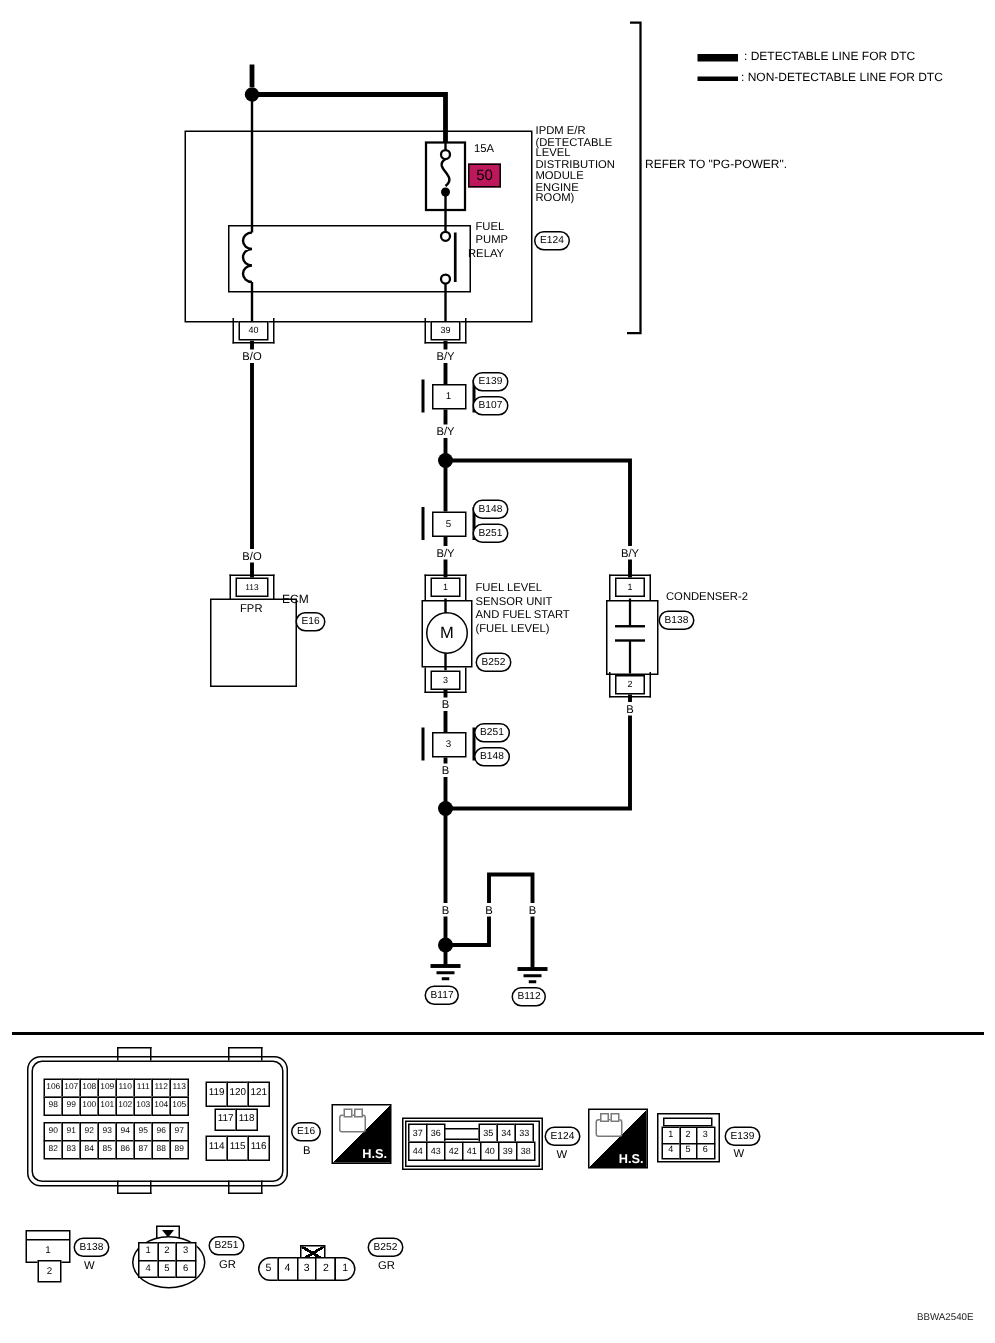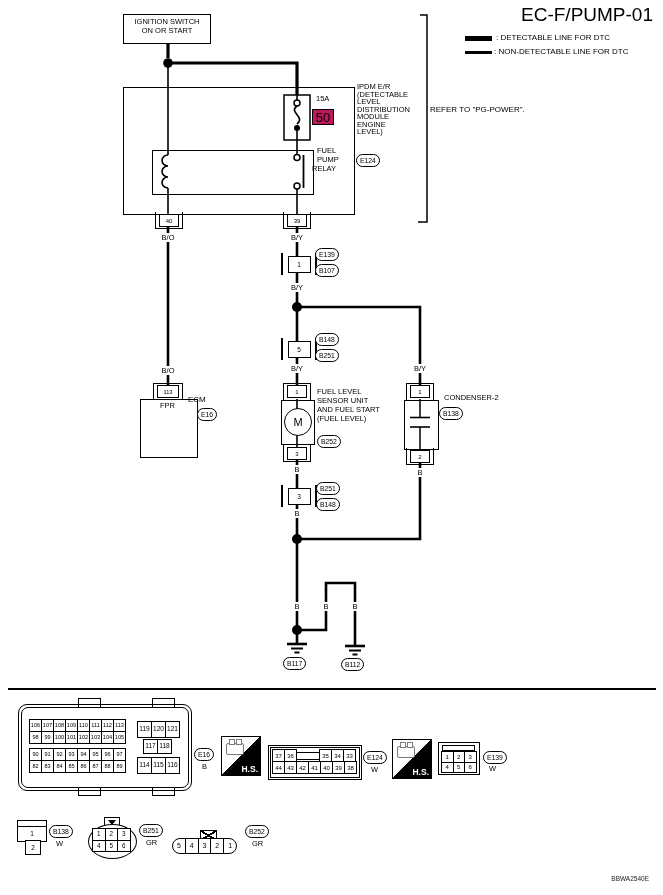--- a/index.html
+++ b/index.html
@@ -115,46 +115,41 @@
     <path d="M287,644 H307" stroke="#000" stroke-width="2.6"></path>
     <path d="M291,648.5 H303" stroke="#000" stroke-width="2"></path>
     <path d="M294.5,652.5 H299.5" stroke="#000" stroke-width="2"></path>
     <path d="M345,646 H365" stroke="#000" stroke-width="2.6"></path>
     <path d="M349,650.5 H361" stroke="#000" stroke-width="2"></path>
     <path d="M352.5,654.5 H357.5" stroke="#000" stroke-width="2"></path>
 
     <path d="M420,15 H427 V222 H418" stroke="#000" stroke-width="1.5" fill="none"></path>
   </svg>
 
-  <div class="title" style="right:10px;top:4px">EC-F/PUMP-01</div>
   <div class="legend-bar-thick" style="left:465px;top:36px"></div>
   <div class="hdr" style="left:496px;top:33px">: DETECTABLE LINE FOR DTC</div>
   <div class="legend-bar-thin" style="left:465px;top:51px"></div>
   <div class="hdr" style="left:494px;top:47px">: NON-DETECTABLE LINE FOR DTC</div>
 
-  <div class="box" style="left:123px;top:14px;width:86px;height:28px;text-align:center;background:#fff">
-    <div class="lbl" style="position:static;font-size:7.5px;margin-top:3px">IGNITION SWITCH</div>
-    <div class="lbl" style="position:static;font-size:7.5px">ON OR START</div>
-  </div>
 
   <div class="box" style="left:123px;top:87px;width:230px;height:126px"></div>
   <div class="box" style="left:152px;top:150px;width:160px;height:43px"></div>
   <div class="lbl" style="left:316px;top:95px">15A</div>
-  <div class="box" style="left:312px;top:109px;width:20px;height:14px;background:#be185d;display:flex;align-items:center;justify-content:center;font-size:13px">50</div>
+  <div class="box" style="left:312px;top:109px;width:20px;height:14px;background:#be185d;display:flex;align-items:center;justify-content:center;font-size:10px">50</div>
   <div class="lbl" style="left:317px;top:147px">FUEL</div>
   <div class="lbl" style="left:317px;top:156px">PUMP</div>
   <div class="lbl" style="left:312px;top:165px">RELAY</div>
 
   <div class="lbl" style="left:357px;top:83px">IPDM E/R</div>
   <div class="lbl" style="left:357px;top:90.5px">(DETECTABLE</div>
   <div class="lbl" style="left:357px;top:98px">LEVEL</div>
   <div class="lbl" style="left:357px;top:105.5px">DISTRIBUTION</div>
   <div class="lbl" style="left:357px;top:113px">MODULE</div>
   <div class="lbl" style="left:357px;top:120.5px">ENGINE</div>
-  <div class="lbl" style="left:357px;top:128px">LEVEL)</div>
+  <div class="lbl" style="left:357px;top:128px">ROOM)</div>
   <div class="oval" style="left:356px;top:154px">E124</div>
   <div class="hdr" style="left:430px;top:105px">REFER TO "PG-POWER".</div>
 
   <div class="term open-top" style="left:155px;top:212px;width:28px;height:17px">
     <div class="outer"></div>
     <div class="inner">40</div>
   </div>
   <div class="term open-top" style="left:283px;top:212px;width:28px;height:17px">
     <div class="outer"></div>
     <div class="inner">39</div>

